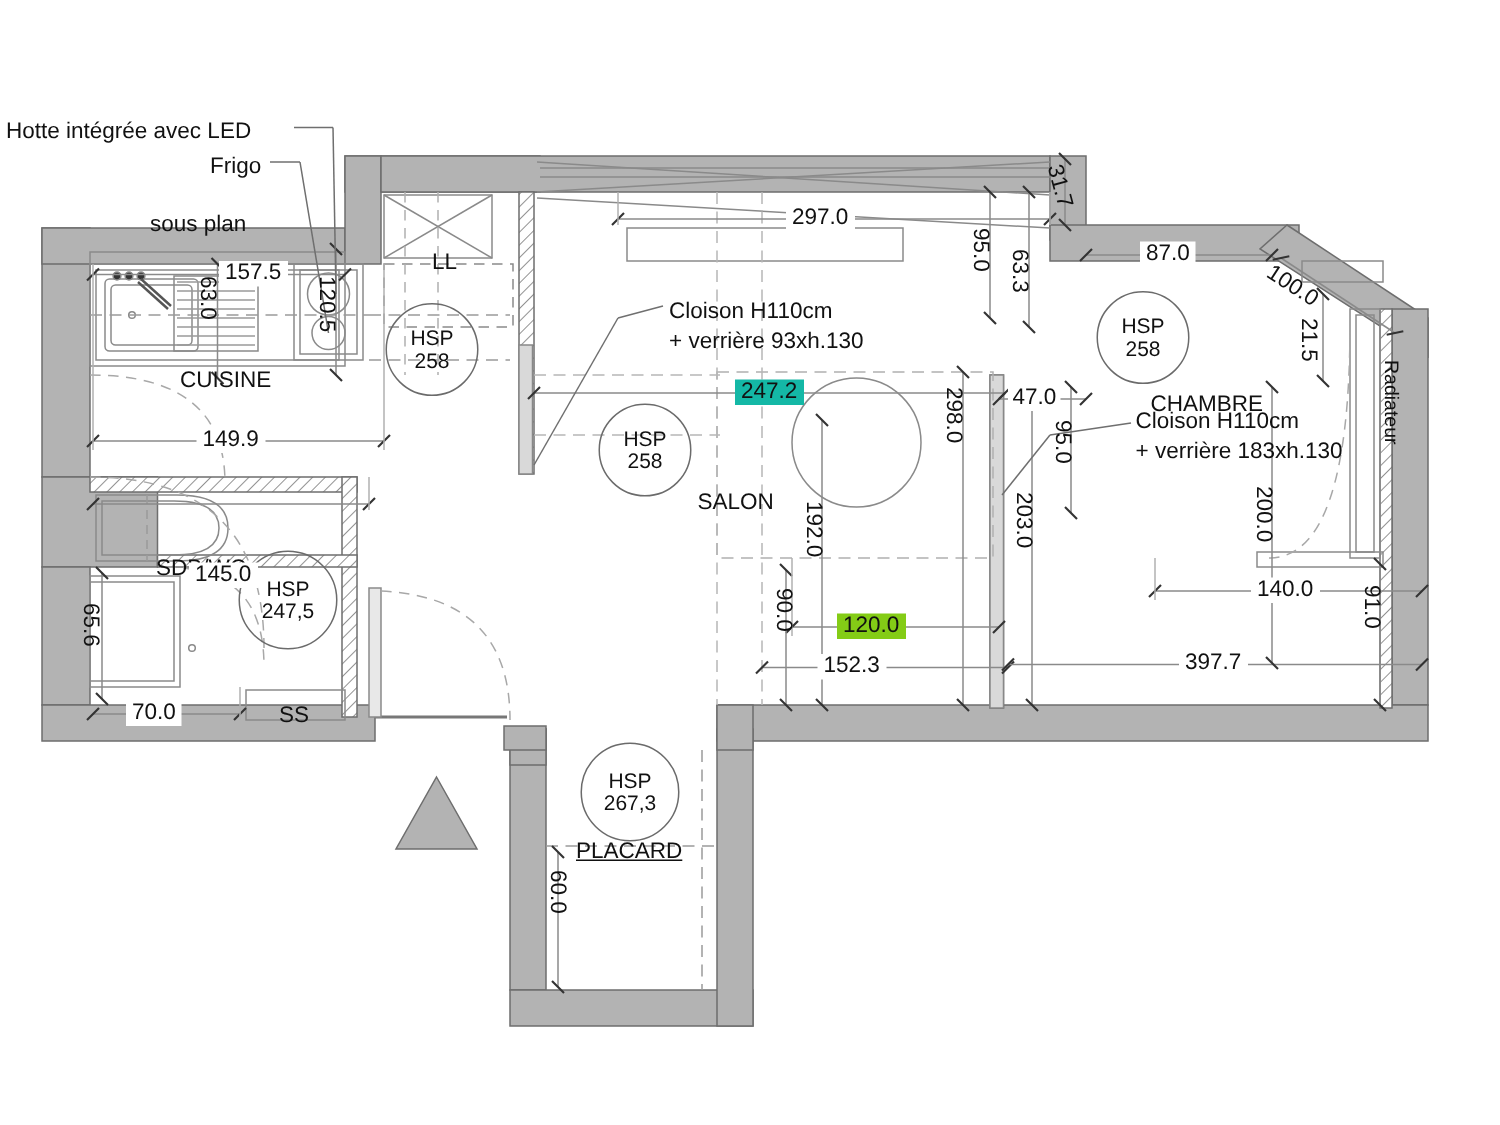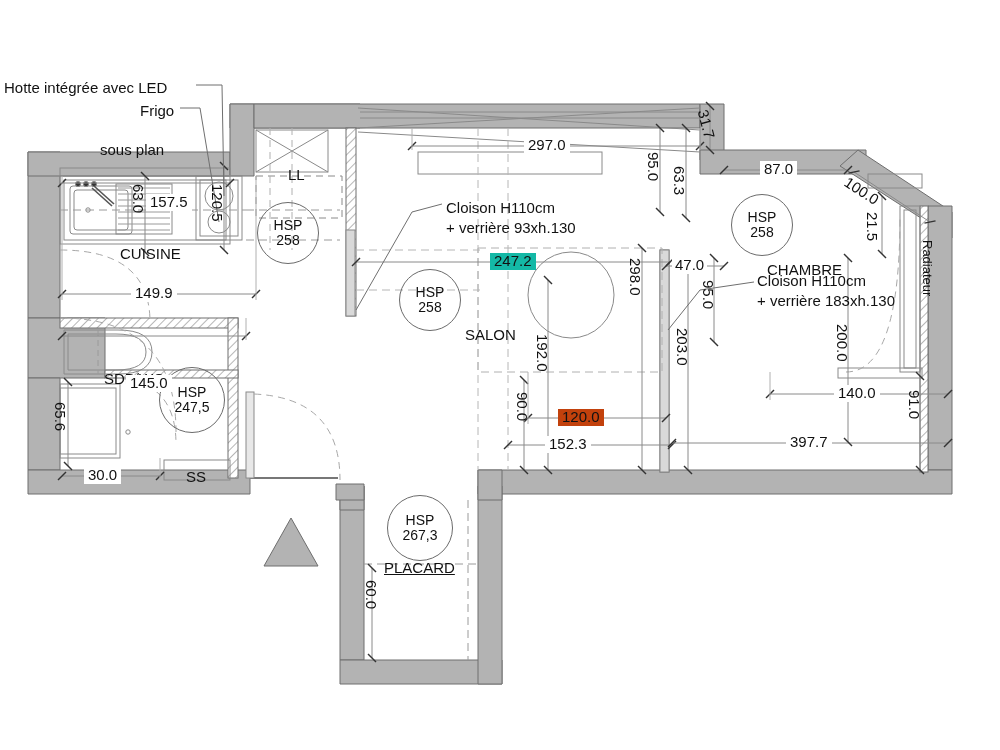--- a/index.html
+++ b/index.html
@@ -281,30 +281,30 @@
     <div>247,5</div>
   </div>
   <div class="hsp" style="left:387px;top:495px;width:64px;height:64px;">
     <div>HSP</div>
     <div>267,3</div>
   </div>
 
   <div class="lbl dim" style="left:524px;top:137px;background:#fff;padding:0 4px;">297.0</div>
   <div class="lbl dim" style="left:760px;top:161px;background:#fff;padding:0 4px;">87.0</div>
   <div class="lbl dim" style="left:850px;top:174px;transform:rotate(33deg);transform-origin:left top;">100.0</div>
-  <div class="lbl dim" style="left:146px;top:174px;background:#fff;padding:0 4px;margin-top:20px;">157.5</div>
+  <div class="lbl dim" style="left:146px;top:174px;background:#fff;padding:0 4px;">157.5</div>
   <div class="lbl dim" style="left:131px;top:285px;background:#fff;padding:0 4px;">149.9</div>
   <div class="lbl dim" style="left:126px;top:327px;background:#fff;padding:0 4px;margin-top:48px;">145.0</div>
   <div class="lbl dim" style="left:490px;top:253px;background:#14b8a6;padding:0 4px;">247.2</div>
   <div class="lbl dim" style="left:672px;top:257px;background:#fff;padding:0 3px;">47.0</div>
-  <div class="lbl dim" style="left:558px;top:409px;background:#c2410c;padding:0 4px;">120.0</div>
+  <div class="lbl dim" style="left:558px;top:409px;background:#84cc16;padding:0 4px;">120.0</div>
   <div class="lbl dim" style="left:545px;top:436px;background:#fff;padding:0 4px;">152.3</div>
   <div class="lbl dim" style="left:834px;top:385px;background:#fff;padding:0 4px;">140.0</div>
   <div class="lbl dim" style="left:786px;top:434px;background:#fff;padding:0 4px;">397.7</div>
-  <div class="lbl dim" style="left:84px;top:467px;background:#fff;padding:0 4px;">30.0</div>
+  <div class="lbl dim" style="left:84px;top:467px;background:#fff;padding:0 4px;">70.0</div>
 
   <div class="lbl dim vert" style="left:146px;top:184px;transform:rotate(90deg);">63.0</div>
   <div class="lbl dim vert" style="left:225px;top:184px;transform:rotate(90deg);">120.5</div>
   <div class="lbl dim vert" style="left:661px;top:152px;transform:rotate(90deg);">95.0</div>
   <div class="lbl dim vert" style="left:687px;top:166px;transform:rotate(90deg);">63.3</div>
   <div class="lbl dim vert" style="left:710px;top:108px;transform:rotate(75deg);">31.7</div>
   <div class="lbl dim vert" style="left:880px;top:212px;transform:rotate(90deg);">21.5</div>
   <div class="lbl dim vert" style="left:643px;top:258px;transform:rotate(90deg);">298.0</div>
   <div class="lbl dim vert" style="left:716px;top:280px;transform:rotate(90deg);">95.0</div>
   <div class="lbl dim vert" style="left:690px;top:328px;transform:rotate(90deg);">203.0</div>

